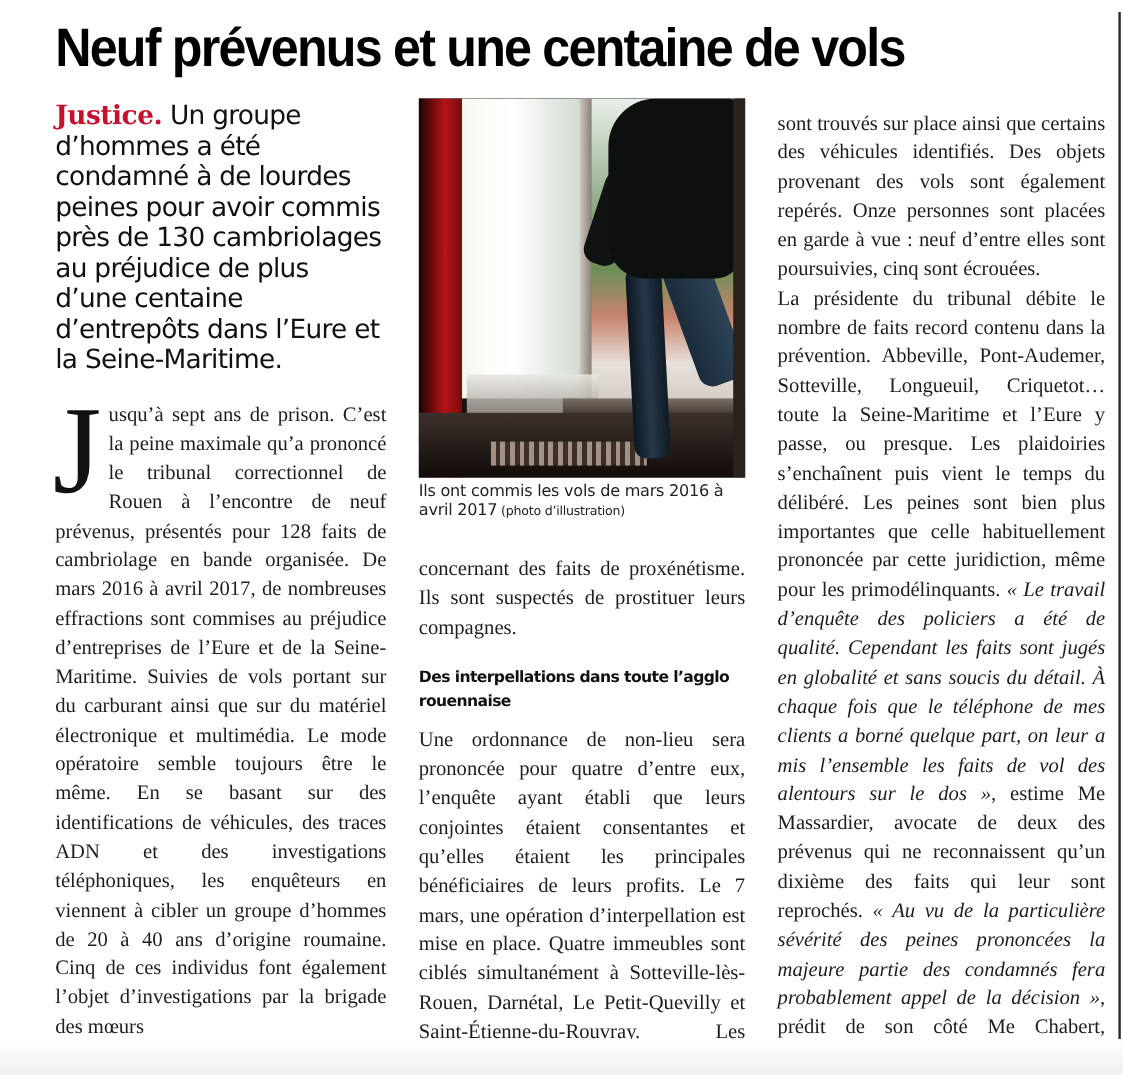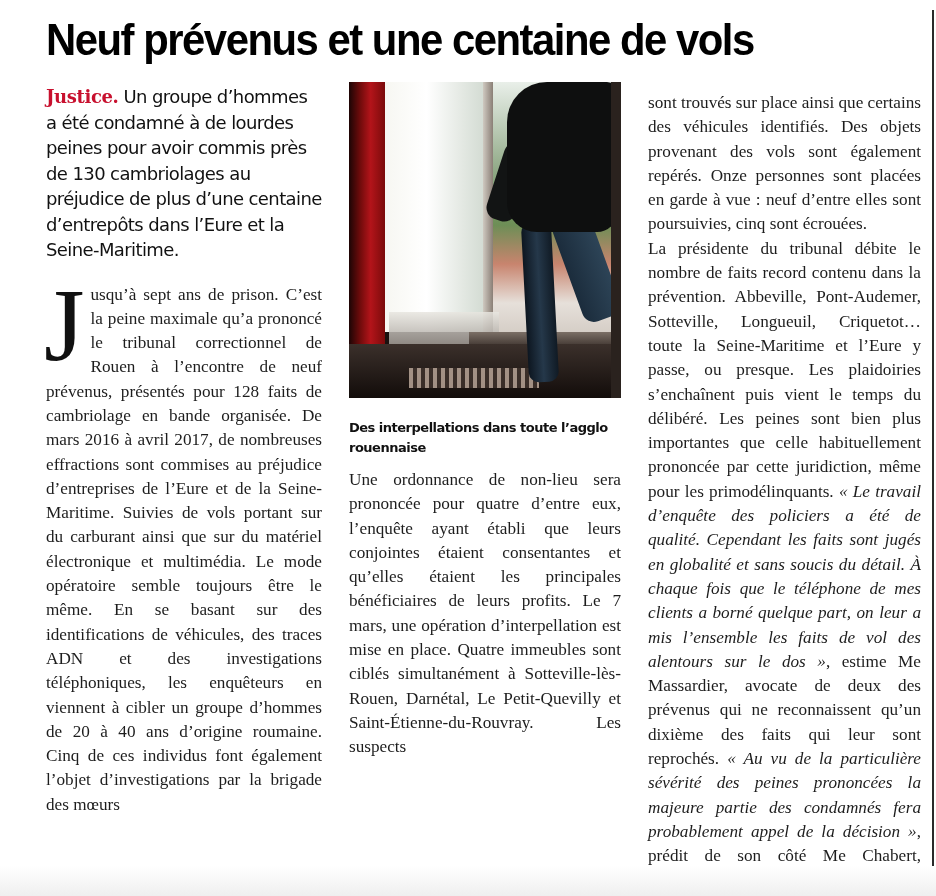--- a/index.html
+++ b/index.html
@@ -23,21 +23,21 @@
     font-weight: bold; font-size: 45px; line-height: 56px;
     letter-spacing: -1.6px; color: #000; white-space: nowrap;
     transform: scaleX(0.93); transform-origin: left top;
   }
   .col { position: absolute; }
   .col-1 { left: 46px; top: 84px; width: 276px; }
   .col-2 { left: 349px; top: 82px; width: 272px; }
   .col-3 { left: 648px; top: 91px; width: 273px; }
 
   .chapo {
-    font-family: "DejaVu Sans", sans-serif; font-size: 18px; line-height: 25.5px;
+    font-family: "DejaVu Sans", sans-serif; font-size: 22px; line-height: 25.5px;
     color: #111; letter-spacing: -0.6px; margin: 0;
   }
   .chapo .kicker {
     color: #c8102e; font-family: "DejaVu Serif", serif; font-weight: bold;
     letter-spacing: -0.4px;
   }
   .body-text {
     font-size: 17.2px; line-height: 24.3px; text-align: justify;
     margin: 0; color: #1d1d1d; hyphens: manual;
   }
@@ -138,20 +138,22 @@
     <div class="sheer-lower"></div>
     <div class="sill"></div>
     <div class="floor"></div>
     <div class="radiator"></div>
     <div class="person-leg2"></div>
     <div class="person-leg"></div>
     <div class="person-arm"></div>
     <div class="person-body"></div>
     <div class="frame-right"></div>
   </div>
+  <div class="caption"><span>Ils ont commis les vols de mars 2016 à avril 2017</span><span class="credit"> (photo d’illustration)</span></div>
+  <p class="body-text cont">concernant des faits de proxénétisme. Ils sont suspectés de prostituer leurs compagnes.</p>
   <div class="subhead">Des interpellations dans toute l’agglo rouennaise</div>
   <p class="body-text">Une ordonnance de non-lieu sera prononcée pour quatre d’entre eux, l’enquête ayant établi que leurs conjointes étaient consentantes et qu’elles étaient les principales bénéficiaires de leurs profits. Le 7 mars, une opération d’interpellation est mise en place. Quatre immeubles sont ciblés simultanément à Sotteville-lès-Rouen, Darnétal, Le Petit-Quevilly et Saint-Étienne-du-Rouvray. Les suspects</p>
 </div>
 
 <div class="col col-3">
   <p class="body-text">sont trouvés sur place ainsi que certains des véhicules identifiés. Des objets provenant des vols sont également repérés. Onze personnes sont placées en garde à vue : neuf d’entre elles sont poursuivies, cinq sont écrouées.</p>
   <p class="body-text"><span>La présidente du tribunal débite le nombre de faits record contenu dans la prévention. Abbeville, Pont-Audemer, Sotteville, Longueuil, Criquetot… toute la Seine-Maritime et l’Eure y passe, ou presque. Les plaidoiries s’enchaînent puis vient le temps du délibéré. Les peines sont bien plus importantes que celle habituellement prononcée par cette juridiction, même pour les primodélinquants. </span><i>« Le travail d’enquête des policiers a été de qualité. Cependant les faits sont jugés en globalité et sans soucis du détail. À chaque fois que le téléphone de mes clients a borné quelque part, on leur a mis l’ensemble les faits de vol des alentours sur le dos »</i><span>, estime Me Massardier, avocate de deux des prévenus qui ne reconnaissent qu’un dixième des faits qui leur sont reprochés. </span><i>« Au vu de la particulière sévérité des peines prononcées la majeure partie des condamnés fera probablement appel de la décision »</i><span>, prédit de son côté Me Chabert, également avocat de la défense.</span></p>
 </div>
 
 <div class="right-rule"></div>

